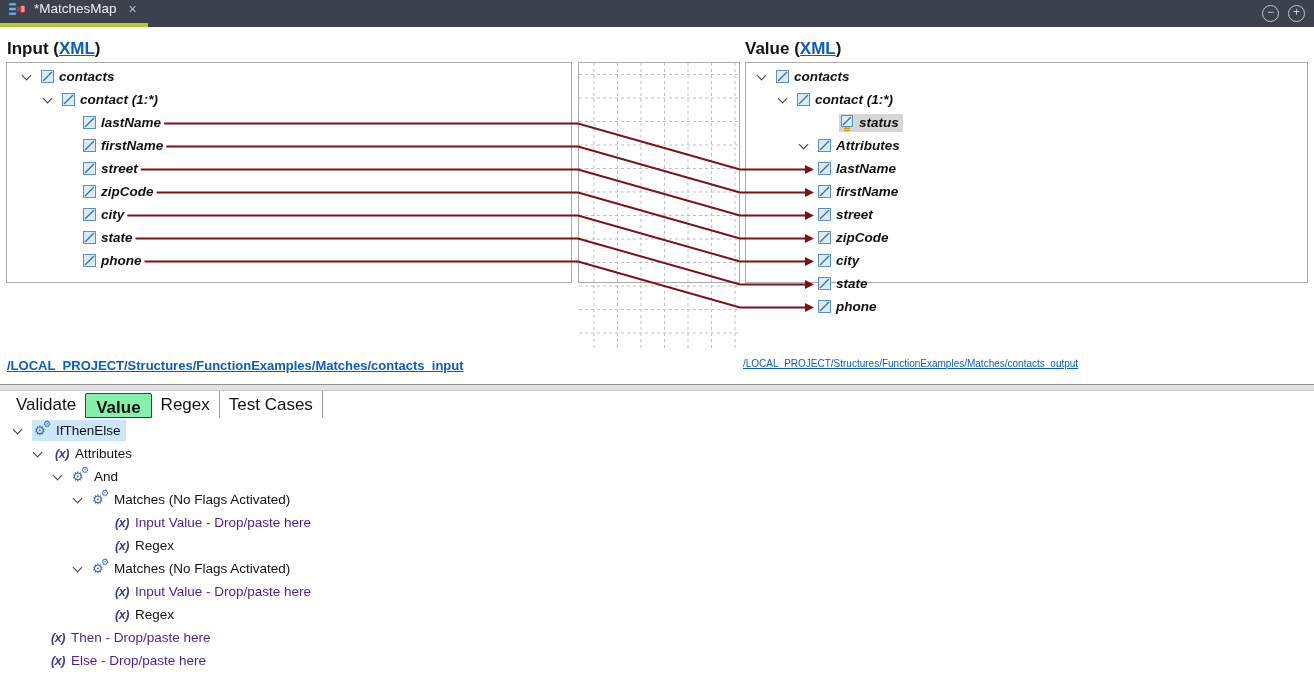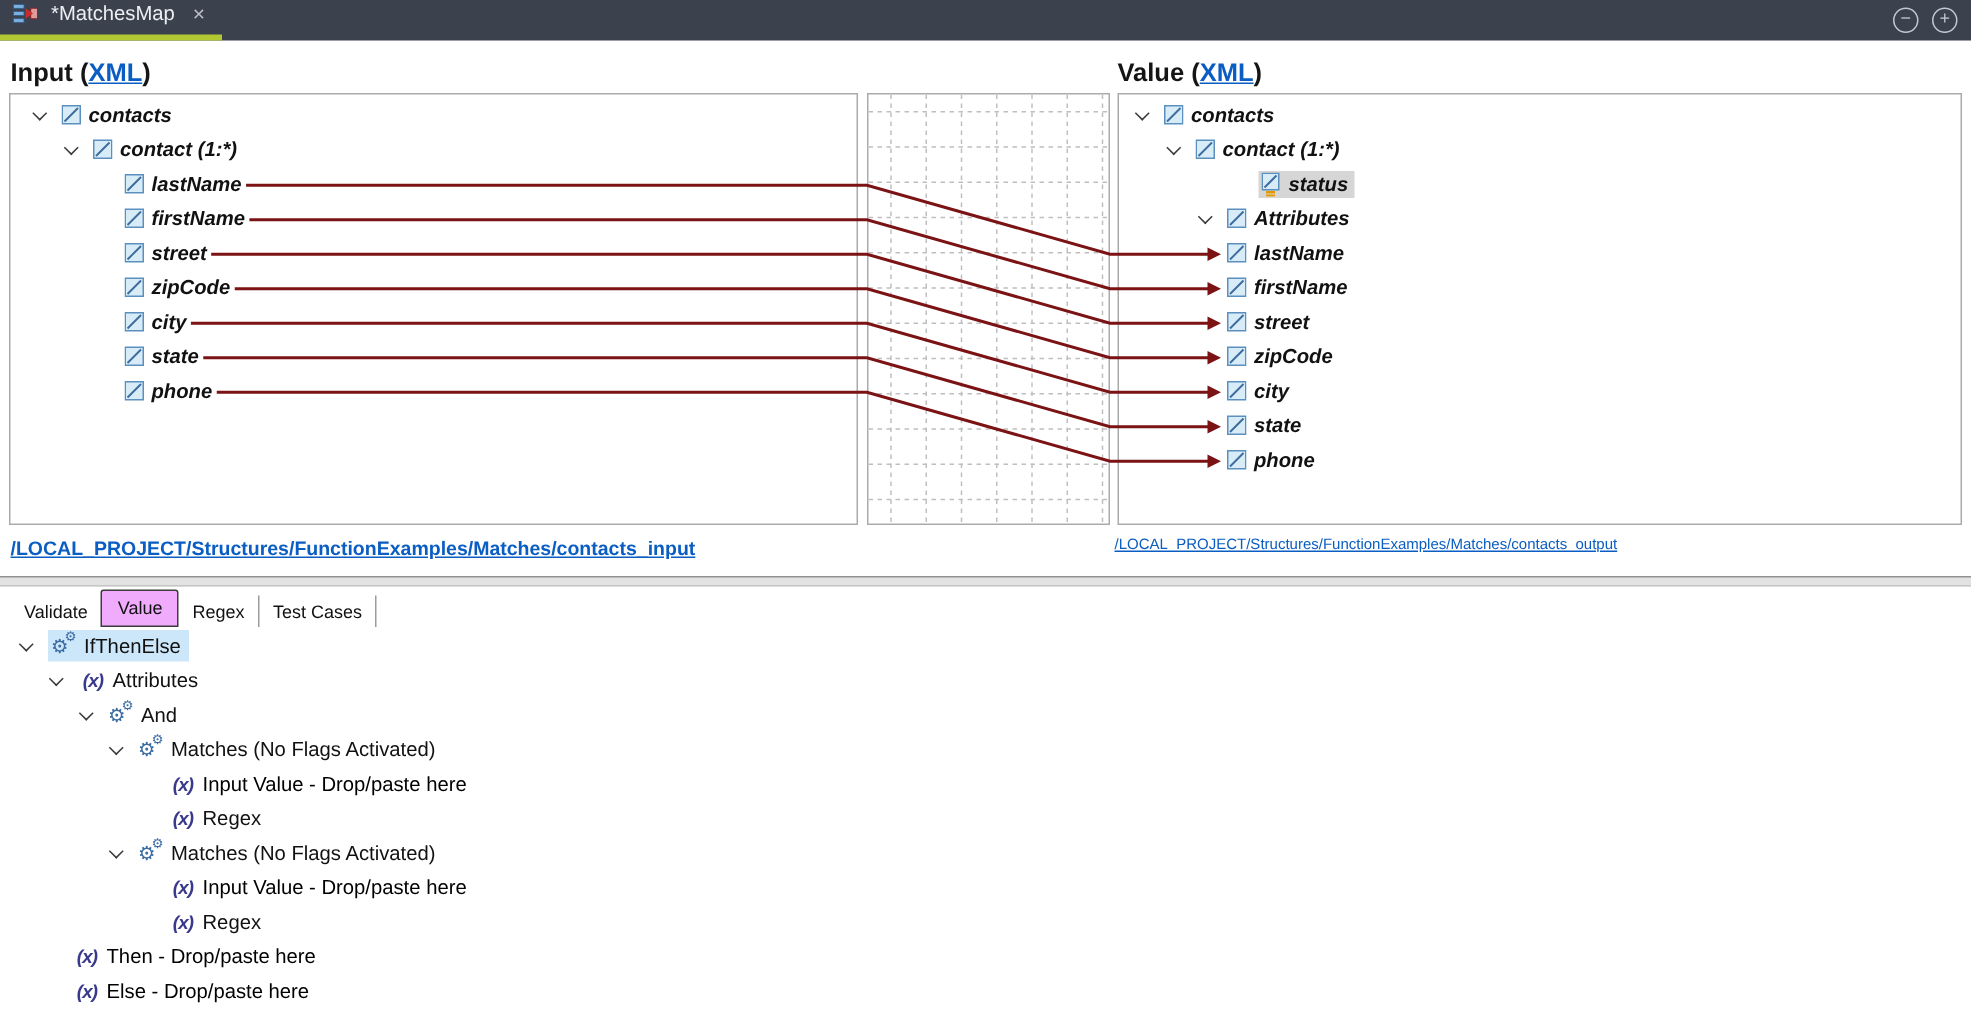--- a/index.html
+++ b/index.html
@@ -17,21 +17,21 @@
   .zbtn { width:17px; height:17px; border:1.5px solid #c3c9d2; border-radius:50%; color:#c3c9d2;
           font-size:12px; line-height:13px; text-align:center; }
 
   
   .pane-label { position:absolute; top:39px; font-size:17px; color:#151515; z-index:2;font-weight:bold; }
   .pane-label.in  { left:7px; }
   .pane-label.out { left:745px; }
   a.lnk, .lnk { color:#0a5dc2; text-decoration:underline; cursor:pointer; }
 
   
-  .panel { position:absolute; top:62px; height:288px; background:#fff; border:1px solid #ababab; z-index:1; }
+  .panel { position:absolute; top:62px; height:221px; background:#fff; border:1px solid #ababab; z-index:1; }
   .panel.left  { left:6px;   width:566px; }
   .panel.mid   { left:578px; width:162px; }
   .panel.right { left:745px; width:563px; }
   .tree { padding-top:2px; }
 
   .trow { height:23px; display:flex; align-items:center; white-space:nowrap; }
   .chev { width:16px; height:16px; margin-right:6px; position:relative; flex:none; }
   .chev::before { content:""; position:absolute; left:4px; top:3px; width:6px; height:6px;
                   border-right:1.5px solid #3a3a3a; border-bottom:1.5px solid #3a3a3a;
                   transform:rotate(45deg); }
@@ -45,31 +45,31 @@
   .src-link { position:absolute; top:358px; left:7px;  font-size:13px; z-index:2;font-weight:bold; }
   .dst-link { position:absolute; top:358px; left:743px; font-size:10px; z-index:2; }
 
   
   .splitter { position:absolute; left:0; top:384px; width:100%; height:7px; background:#e2e2e2;
               border-top:1px solid #919191; border-bottom:1px solid #c6c6c6; }
 
   
   .tabstrip { position:absolute; left:0; top:393px; width:100%; height:25px; padding-left:7px;
               display:flex; align-items:stretch; z-index:2; }
-  .vtab { font-size:12px; color:#111; padding:4px 9px 3px; border-right:1px solid #9c9c9c;
+  .vtab { font-size:17px; color:#111; padding:4px 9px 3px; border-right:1px solid #9c9c9c;
           align-self:flex-end; cursor:default; }
   .vtab.first { border-right:none; }
-  .vtab.active { font-weight:normal; border:1px solid #3d3d3d; border-radius:2px 2px 0 0;
-                 background:#f0abfc; padding:4px 10px 4px; align-self:stretch; }
+  .vtab.active { font-weight:bold; border:1px solid #3d3d3d; border-radius:2px 2px 0 0;
+                 background:#86efac; padding:4px 10px 4px; align-self:stretch; }
 
   
   .ftree { position:absolute; left:0; top:419px; width:100%; z-index:2; }
   .frow { height:23px; display:flex; align-items:center; white-space:nowrap; }
   .flabel { font-size:13.5px; color:#111; margin-left:3px; }
-  .flabel.red { color:#000000; }
+  .flabel.red { color:#4c1d95; }
   .fx { width:20px; flex:none; text-align:center; font-size:12.5px; font-weight:bold;
         font-style:italic; color:#3a3a8c; letter-spacing:-0.5px; }
   .gears { position:relative; width:19px; height:19px; flex:none; }
   .gears .g1 { position:absolute; left:0; top:3px; font-size:13px; line-height:13px; color:#3c6da2; }
   .gears .g2 { position:absolute; left:9px; top:-1px; font-size:9px; line-height:9px; color:#3c6da2; }
 
   
   #connectors { position:absolute; left:0; top:0; z-index:3; pointer-events:none; }
   #gridsvg { position:absolute; left:0; top:0; }
 </style>

